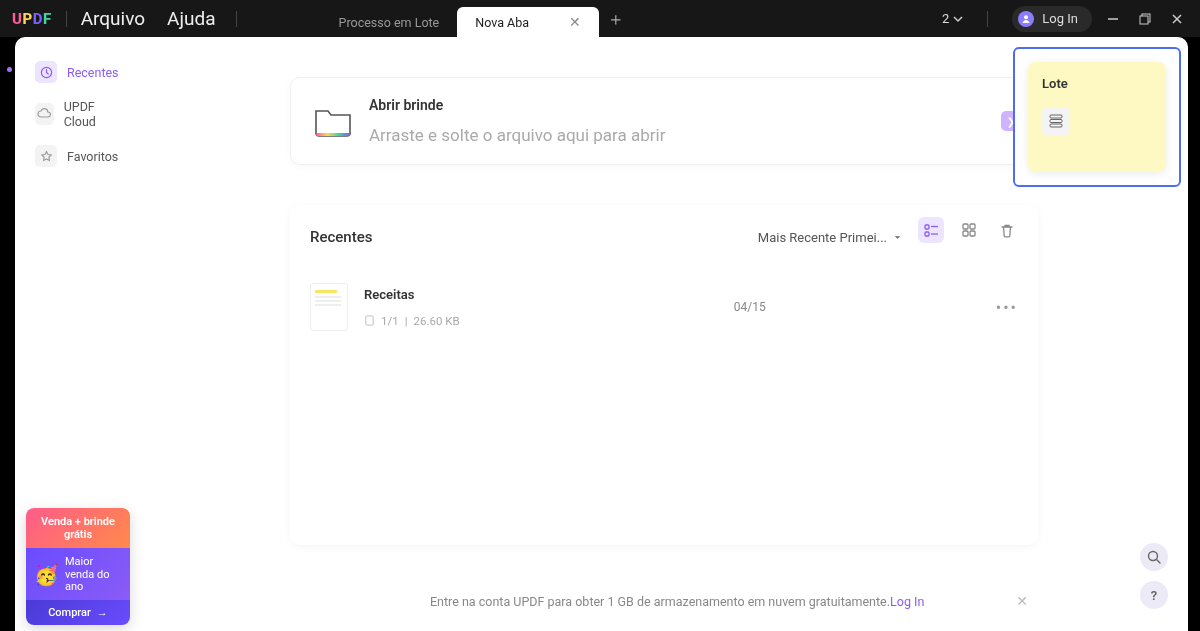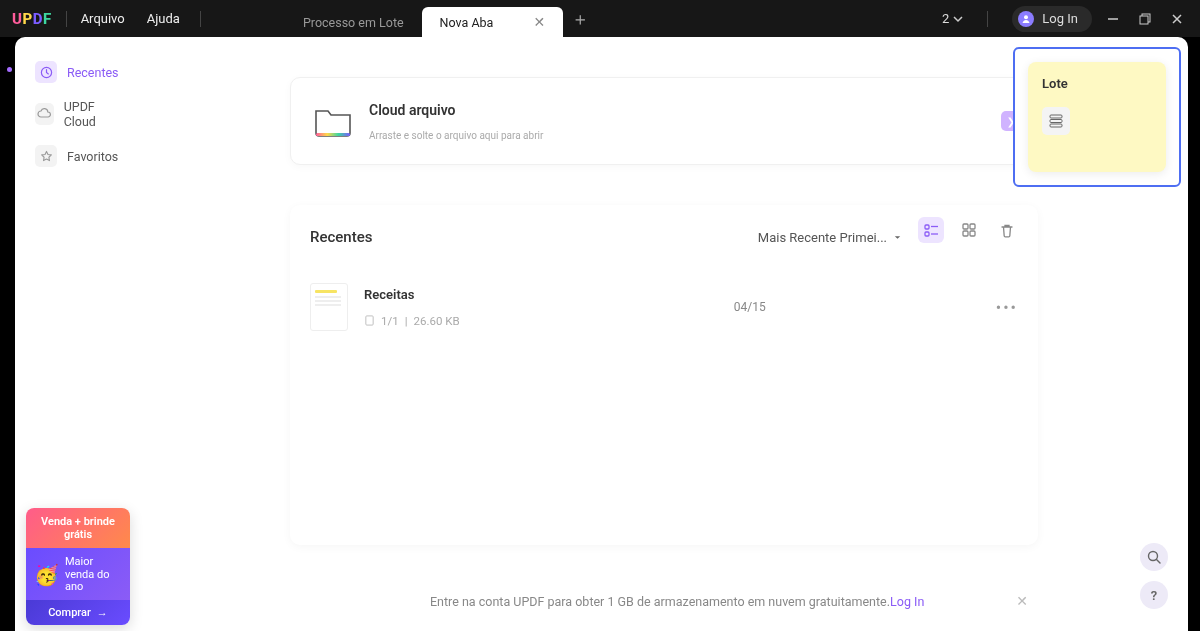--- a/index.html
+++ b/index.html
@@ -7,21 +7,21 @@
   
   
   .titlebar { height: 37px; background: #171717; display: flex; align-items: center; padding: 0 12px; position: relative; }
   .logo { display: flex; align-items: center; gap: 8px; }
   .logo-txt { font-weight: 800; font-size: 15px; letter-spacing: 0.5px; }
   .logo-u { color: #ff5c9b; }
   .logo-p { color: #ffd84a; }
   .logo-d { color: #7a5cff; }
   .logo-f { color: #3dd6a1; }
   .vdiv { width: 1px; height: 16px; background: #444; margin: 0 14px; }
-  .menu { display: flex; gap: 22px; color: #eee; font-size: 13px; }
+  .menu { display: flex; gap: 22px; color: #eee; font-size: 19px; }
   .menu span { cursor: pointer; }
   .tabs { display: flex; align-items: center; margin-left: 70px; height: 100%; }
   .tab { height: 30px; display: flex; align-items: center; padding: 0 18px; font-size: 12.5px; color: #bbb; border-radius: 6px 6px 0 0; margin-top: 7px; position: relative; gap: 40px; }
   .tab.inactive { color: #999; align-items: center; }
   .tab.active { background: #fff; color: #222; }
   .tab .close { font-size: 14px; color: #888; cursor: pointer; }
   .addtab { color: #aaa; font-size: 18px; margin-left: 8px; cursor: pointer; }
   .titleright { margin-left: auto; display: flex; align-items: center; gap: 10px; color: #ddd; font-size: 13px; }
   .dropnum { display: flex; align-items: center; gap: 4px; cursor: pointer; }
   .login-pill { background: #2a2a2a; border-radius: 14px; padding: 5px 14px 5px 6px; display: flex; align-items: center; gap: 8px; cursor: pointer; }
@@ -37,21 +37,21 @@
   .sideitem { display: flex; align-items: center; gap: 10px; padding: 6px 8px; border-radius: 6px; cursor: pointer; }
   .sideitem.active { color: #8b5cf6; }
   .sideitem.active .sideicon { background: #ede4ff; color: #8b5cf6; }
   .sideicon { width: 22px; height: 22px; border-radius: 5px; background: #f3f3f3; display: flex; align-items: center; justify-content: center; }
   
   
   .main { flex: 1; padding: 24px 0 0 0; position: relative; }
   .opencard { margin: 16px 150px 0 150px; background: #fff; border: 1px solid #f0f0f0; border-radius: 10px; box-shadow: 0 2px 8px rgba(0,0,0,0.03); height: 88px; display: flex; align-items: center; padding: 0 22px; position: relative; cursor: pointer; }
   .foldericon { width: 40px; height: 36px; margin-right: 16px; }
   .opentxt .t1 { font-size: 14px; color: #333; font-weight: 600; }
-  .opentxt .t2 { font-size: 10px; color: #aaa; margin-top: 12px; }
+  .opentxt .t2 { font-size: 17px; color: #aaa; margin-top: 12px; }
   .chev { position: absolute; right: 16px; width: 20px; height: 20px; background: #d0b3ff; border-radius: 5px; display: flex; align-items: center; justify-content: center; color: #fff; font-size: 10px; }
   
   
   .lotewrap { position: absolute; top: 10px; right: 7px; width: 168px; height: 140px; border: 2px solid #4e6ef2; border-radius: 6px; padding: 13px; background: #fff; }
   .lotecard { background: #fef9c3; border-radius: 8px; box-shadow: 0 2px 10px rgba(0,0,0,0.08); height: 100%; padding: 14px; }
   .lotecard .lbl { font-size: 13px; font-weight: 600; color: #333; }
   .loteicon { margin-top: 16px; width: 28px; height: 28px; background: #f4f4f4; border-radius: 5px; display: flex; align-items: center; justify-content: center; cursor: pointer; }
   
   
   .recentpanel { margin: 40px 150px 0 150px; background: #fff; border-radius: 10px; box-shadow: 0 2px 10px rgba(0,0,0,0.04); padding: 14px 0 0 0; min-height: 340px; position: relative; }
@@ -188,21 +188,21 @@
         <defs>
             <linearGradient id="g" x1="0" x2="1">
               <stop offset="0" stop-color="#ff5c9b"></stop>
               <stop offset=".33" stop-color="#ffd84a"></stop>
               <stop offset=".66" stop-color="#3dd6a1"></stop>
               <stop offset="1" stop-color="#7a5cff"></stop>
             </linearGradient>
           </defs>
       </svg>
       <div class="opentxt">
-        <div class="t1">Cloud arquivo</div>
+        <div class="t1">Abrir brinde</div>
         <div class="t2">Arraste e solte o arquivo aqui para abrir</div>
       </div>
       <div class="chev">❯</div>
     </div>
 
     <div class="lotewrap">
       <div class="lotecard">
         <div class="lbl">Lote</div>
         <div class="loteicon">
           <svg width="16" height="16" viewBox="0 0 16 16">

